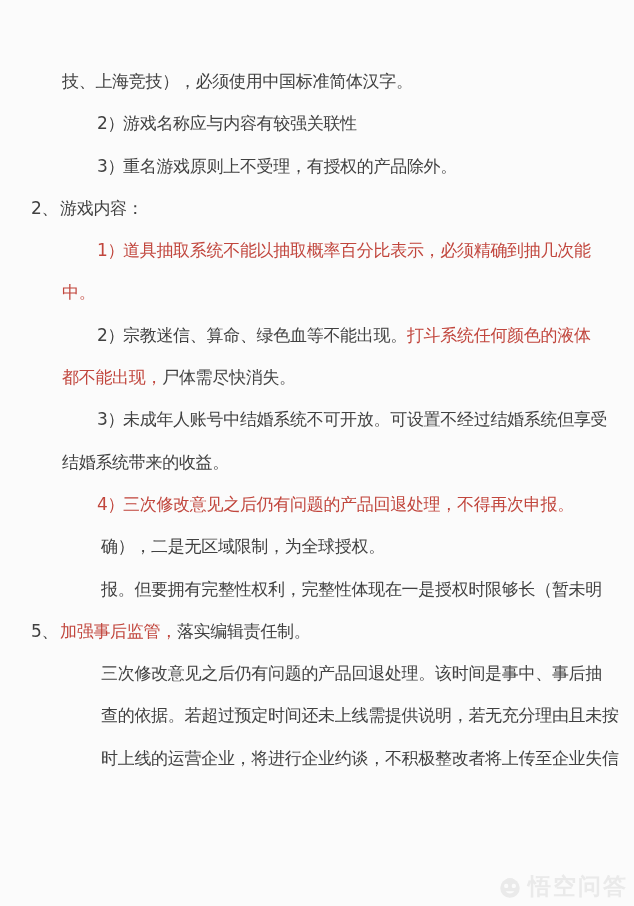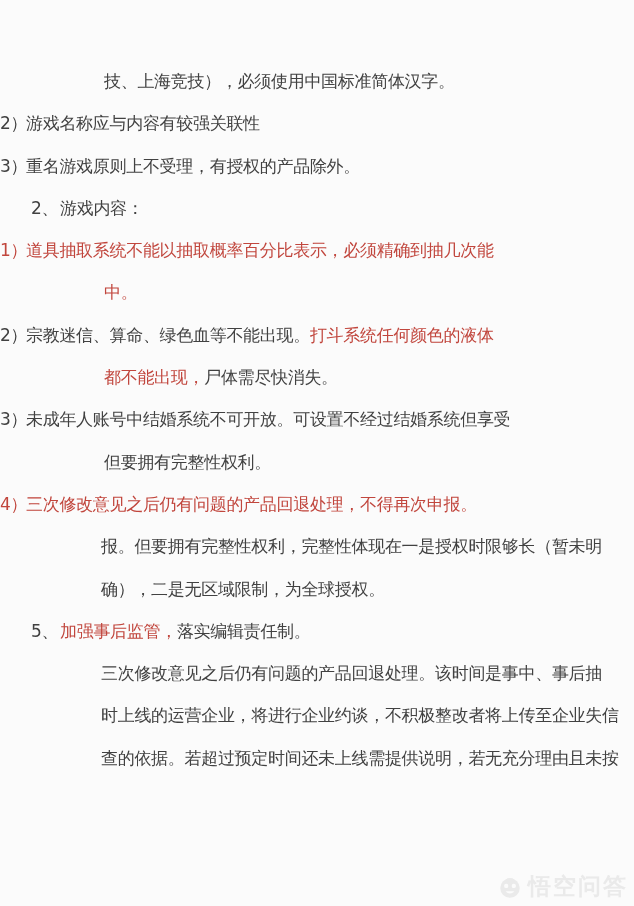--- a/index.html
+++ b/index.html
@@ -14,23 +14,23 @@
     padding-top:60px;
     font-size:17px;
     line-height:42.3px;
     letter-spacing:-0.3px;
     color:var(--text);
   }
   .line{white-space:nowrap;}
   .indent-top{padding-left:31px;}
   .indent-top .num{display:inline-block;width:29px;}
   .indent-top-cont{padding-left:101px;}
-  .indent-sub{}
+  .indent-sub{padding-left:97px;}
   .indent-sub .num{display:inline-block;width:26px;}
-  .indent-sub-cont{padding-left:104px;}
+  .indent-sub-cont{padding-left:62px;}
   .c-text{color:var(--text);}
   .c-red{color:var(--red);}
   .watermark{
     position:absolute;right:6px;bottom:4px;
     display:flex;align-items:center;gap:5px;
     color:var(--wm);
     font-size:23px;font-weight:bold;letter-spacing:2px;
     user-select:none;
   }
   .wm-icon{width:26px;height:26px;flex:0 0 auto;}
@@ -41,28 +41,28 @@
 <div class="doc">
     <div class="line indent-sub-cont"><span class="c-text">技、上海竞技），必须使用中国标准简体汉字。</span></div>
     <div class="line indent-sub"><span class="num c-text">2）</span><span class="c-text">游戏名称应与内容有较强关联性</span></div>
     <div class="line indent-sub"><span class="num c-text">3）</span><span class="c-text">重名游戏原则上不受理，有授权的产品除外。</span></div>
     <div class="line indent-top"><span class="num c-text">2、</span><span class="c-text">游戏内容：</span></div>
     <div class="line indent-sub"><span class="num c-red">1）</span><span class="c-red">道具抽取系统不能以抽取概率百分比表示，必须精确到抽几次能</span></div>
     <div class="line indent-sub-cont"><span class="c-red">中。</span></div>
     <div class="line indent-sub"><span class="num c-text">2）</span><span class="c-text">宗教迷信、算命、绿色血等不能出现。</span><span class="c-red">打斗系统任何颜色的液体</span></div>
     <div class="line indent-sub-cont"><span class="c-red">都不能出现，</span><span class="c-text">尸体需尽快消失。</span></div>
     <div class="line indent-sub"><span class="num c-text">3）</span><span class="c-text">未成年人账号中结婚系统不可开放。可设置不经过结婚系统但享受</span></div>
-    <div class="line indent-sub-cont"><span class="c-text">但要拥有完整性权利。</span></div>
+    <div class="line indent-sub-cont"><span class="c-text">结婚系统带来的收益。</span></div>
     <div class="line indent-sub"><span class="num c-red">4）</span><span class="c-red">三次修改意见之后仍有问题的产品回退处理，不得再次申报。</span></div>
+    <div class="line indent-top-cont"><span class="c-text">确），二是无区域限制，为全球授权。</span></div>
     <div class="line indent-top-cont"><span class="c-text">报。但要拥有完整性权利，完整性体现在一是授权时限够长（暂未明</span></div>
-    <div class="line indent-top-cont"><span class="c-text">确），二是无区域限制，为全球授权。</span></div>
     <div class="line indent-top"><span class="num c-text">5、</span><span class="c-red">加强事后监管，</span><span class="c-text">落实编辑责任制。</span></div>
     <div class="line indent-top-cont"><span class="c-text">三次修改意见之后仍有问题的产品回退处理。该时间是事中、事后抽</span></div>
+    <div class="line indent-top-cont"><span class="c-text">查的依据。若超过预定时间还未上线需提供说明，若无充分理由且未按</span></div>
     <div class="line indent-top-cont"><span class="c-text">时上线的运营企业，将进行企业约谈，不积极整改者将上传至企业失信</span></div>
-    <div class="line indent-top-cont"><span class="c-text">查的依据。若超过预定时间还未上线需提供说明，若无充分理由且未按</span></div>
   </div>
 
 <div class="watermark">
   <svg class="wm-icon" viewBox="0 0 24 24" aria-hidden="true">
     <circle cx="12" cy="13" r="9" fill="currentColor"></circle>
     <circle cx="8.5" cy="11" r="2" fill="#fbfbfb"></circle>
     <circle cx="15.5" cy="11" r="2" fill="#fbfbfb"></circle>
     <path d="M8 16c1.2 1.4 2.5 2 4 2s2.8-.6 4-2z" fill="#fbfbfb"></path>
     <path d="M9 4l3 3 3-3z" fill="currentColor"></path>
   </svg>

